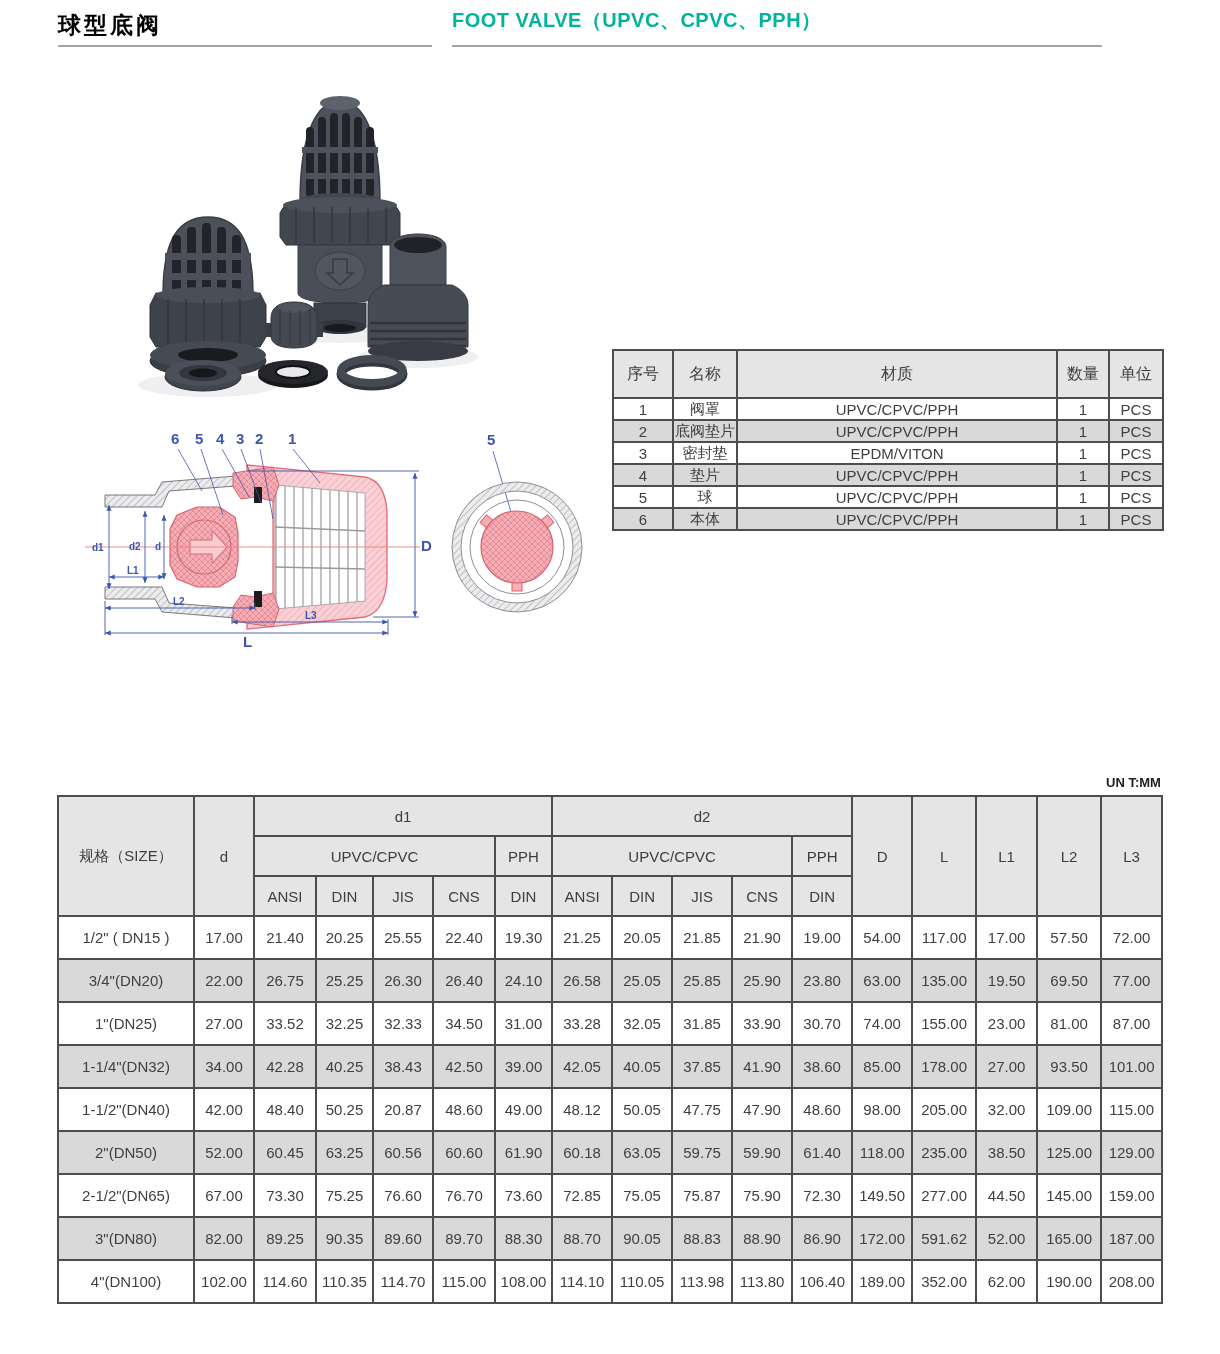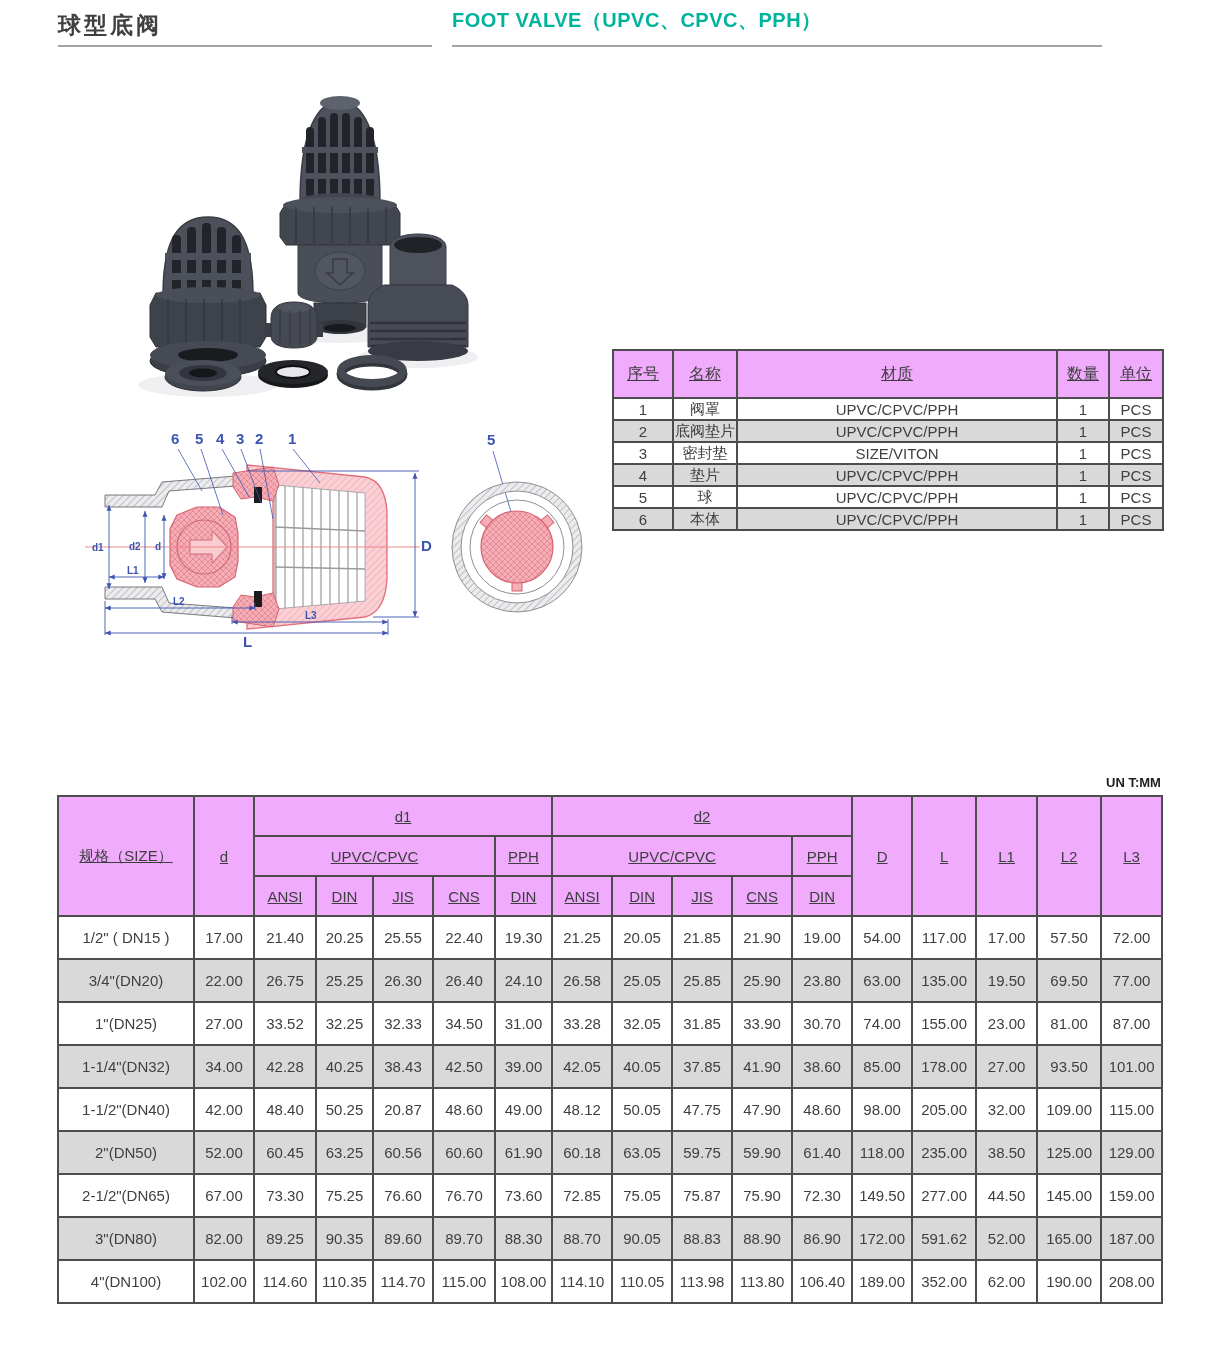--- a/index.html
+++ b/index.html
@@ -3,21 +3,21 @@
 <meta charset="utf-8">
 <style>
   html,body { margin:0; padding:0; background:#ffffff; }
   .page {
     position:relative; width:1220px; height:1354px; background:#ffffff;
     font-family:"Liberation Sans", sans-serif; overflow:hidden;
   }
   
   .title-cn {
     position:absolute; left:58px; top:10px; font-size:23px; font-weight:bold;
-    color:#404040; letter-spacing:3px;
+    color:#000000; letter-spacing:3px;
   }
   .rule-left  { position:absolute; left:58px;  top:45px; width:374px; height:2px; background:#a3a3a3; }
   .title-en {
     position:absolute; left:452px; top:7px; font-size:20px; font-weight:bold;
     color:#00b49c; letter-spacing:0.5px;
   }
   .rule-right { position:absolute; left:452px; top:45px; width:650px; height:2px; background:#a3a3a3; }
 
   
   #photo   { position:absolute; left:100px; top:85px; }
@@ -30,21 +30,21 @@
   .spec-line:nth-child(2){ top:47px; }
   .spec-line:nth-child(3){ top:87px; }
   .spec-line:nth-child(4){ top:137px; }
 
   
   table { border-collapse:collapse; table-layout:fixed; }
   th, td {
     border:2px solid #4d4d4d; text-align:center; vertical-align:middle;
     font-weight:normal; overflow:hidden; padding:0 1px;
   }
-  th { background:#f0abfc; color:#3c3e3e;text-decoration:underline; }
+  th { background:#e5e5e5; color:#3c3e3e; }
   tr.alt td { background:#d9d9d9; }
   td { background:#ffffff; color:#3f3f3f; }
 
   
   #parts-table { position:absolute; left:612px; top:349px; width:550px; font-size:15px; }
   #parts-table th { height:46px; font-size:16px; }
   #parts-table td { height:20px; }
 
   
   .unit-note { position:absolute; left:1106px; top:775px; font-size:13px; font-weight:bold; color:#1d1d1d; }
@@ -195,21 +195,21 @@
         <tr class="alt">
           <td>2</td>
           <td>底阀垫片</td>
           <td>UPVC/CPVC/PPH</td>
           <td>1</td>
           <td>PCS</td>
         </tr>
         <tr class="">
           <td>3</td>
           <td>密封垫</td>
-          <td>SIZE/VITON</td>
+          <td>EPDM/VITON</td>
           <td>1</td>
           <td>PCS</td>
         </tr>
         <tr class="alt">
           <td>4</td>
           <td>垫片</td>
           <td>UPVC/CPVC/PPH</td>
           <td>1</td>
           <td>PCS</td>
         </tr>

